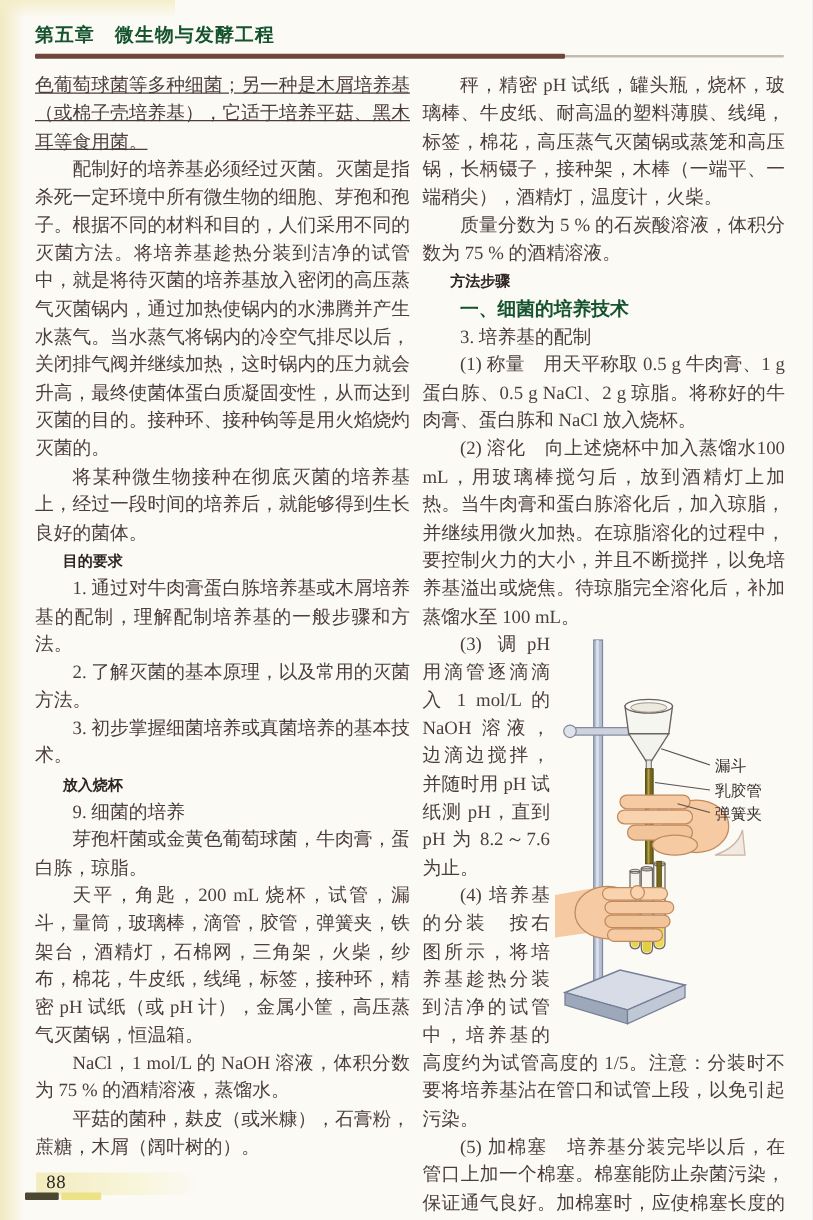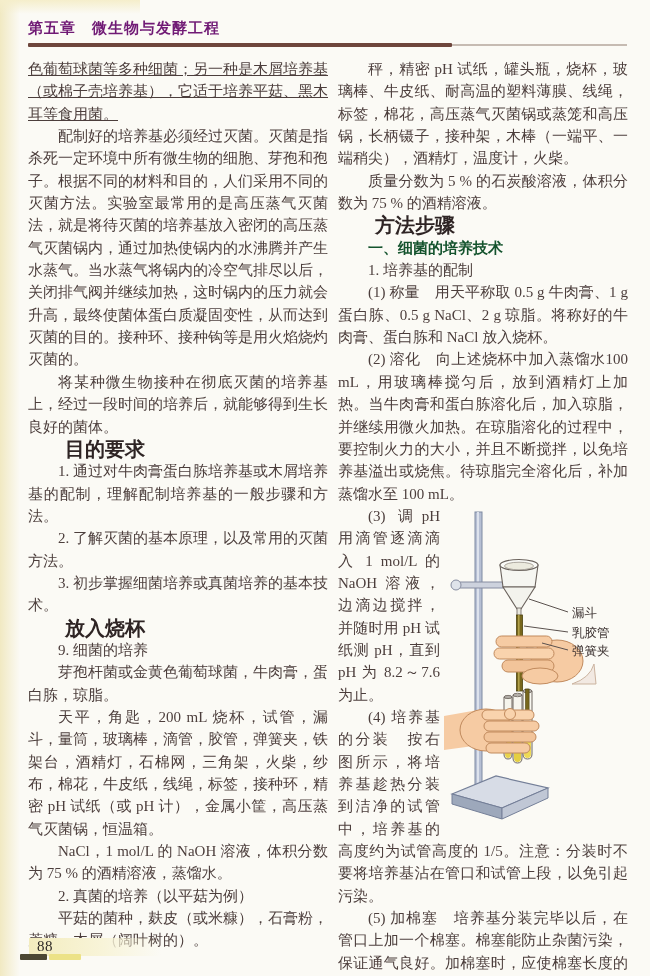--- a/index.html
+++ b/index.html
@@ -13,33 +13,33 @@
     position:absolute; left:0; top:0; width:20px; height:100%;
     background:linear-gradient(90deg,#f1e9c2 0%, rgba(251,250,245,0) 100%);
     pointer-events:none;
   }
   .corner-tint {
     position:absolute; left:0; top:0; width:140px; height:14px;
     background:linear-gradient(180deg,#f5eecb 0%, rgba(251,250,245,0) 100%);
     pointer-events:none;
   }
   .header { position:absolute; top:19px; left:28px; right:23px; }
-  .header-line { font-size:15px; font-weight:700; color:#701a75; letter-spacing:1px; }
+  .header-line { font-size:15px; font-weight:700; color:#14532d; letter-spacing:1px; }
   .header-line .chapter { margin-right:16px; }
   .rule { position:relative; margin-top:5px; height:5px; }
   .rule-dark  { position:absolute; left:0; top:0; width:424px; height:3.5px; background:#6e463c; border-radius:1px; }
   .rule-light { position:absolute; left:424px; right:0; top:1px; height:2px; background:#c6bbb2; }
 
   .columns { position:absolute; top:58px; left:28px; width:600px; display:flex; gap:10px; }
   .col { font-size:15px; line-height:22.35px; text-align:justify; }
   .col-left  { width:300px; }
   .col-right { width:290px; }
   .col p { margin:0; text-indent:2em; }
   .col p.noindent { text-indent:0;text-decoration:underline; }
-  .col h3 { margin:0; font-size:20px; font-weight:700; color:#2e2424; text-indent:1.85em; line-height:22.35px; }
+  .col h3 { margin:0; font-size:12px; font-weight:700; color:#2e2424; text-indent:1.85em; line-height:22.35px; }
   .col .subhead { font-weight:700; color:#14532d; }
   figure.apparatus { float:right; width:184px; height:322px; margin:1px 0 2px 4px; padding:0; }
   figure.apparatus svg { display:block; }
   .fig-label { font-size:12.5px; fill:#3b3130; font-family:"Liberation Serif","DejaVu Serif",serif; }
 
   .pageno-band {
     position:absolute; left:29px; top:938px; width:132px; height:18px;
     background:linear-gradient(90deg,#f3ecbe 0%, #f8f4d8 55%, rgba(251,250,245,0) 100%);
   }
   .pageno { position:absolute; left:37px; top:938px; font-size:15px; color:#2d2825; letter-spacing:0.5px; }
@@ -60,41 +60,40 @@
     <div class="rule">
       <span class="rule-dark"></span>
       <span class="rule-light"></span>
     </div>
   </div>
 
   <div class="columns">
 
     <div class="col col-left">
       <p class="noindent">色葡萄球菌等多种细菌；另一种是木屑培养基（或棉子壳培养基），它适于培养平菇、黑木耳等食用菌。</p>
-      <p>配制好的培养基必须经过灭菌。灭菌是指杀死一定环境中所有微生物的细胞、芽孢和孢子。根据不同的材料和目的，人们采用不同的灭菌方法。实验室最常用的是高压蒸气灭菌法，就是将待灭菌的培养基放入密闭的高压蒸气灭菌锅内，通过加热使锅内的水沸腾并产生水蒸气。当水蒸气将锅内的冷空气排尽以后，关闭排气阀并继续加热，这时锅内的压力就会升高，最终使菌体蛋白质凝固变性，从而达到灭菌的目的。接种环、接种钩等是用火焰烧灼灭菌的。</p>
+      <p>配制好的培养基必须经过灭菌。灭菌是指杀死一定环境中所有微生物的细胞、芽孢和孢子。根据不同的材料和目的，人们采用不同的灭菌方法。将培养基趁热分装到洁净的试管中，就是将待灭菌的培养基放入密闭的高压蒸气灭菌锅内，通过加热使锅内的水沸腾并产生水蒸气。当水蒸气将锅内的冷空气排尽以后，关闭排气阀并继续加热，这时锅内的压力就会升高，最终使菌体蛋白质凝固变性，从而达到灭菌的目的。接种环、接种钩等是用火焰烧灼灭菌的。</p>
       <p>将某种微生物接种在彻底灭菌的培养基上，经过一段时间的培养后，就能够得到生长良好的菌体。</p>
       <h3>目的要求</h3>
       <p>1. 通过对牛肉膏蛋白胨培养基或木屑培养基的配制，理解配制培养基的一般步骤和方法。</p>
       <p>2. 了解灭菌的基本原理，以及常用的灭菌方法。</p>
       <p>3. 初步掌握细菌培养或真菌培养的基本技术。</p>
       <h3>放入烧杯</h3>
       <p>9. 细菌的培养</p>
       <p>芽孢杆菌或金黄色葡萄球菌，牛肉膏，蛋白胨，琼脂。</p>
       <p>天平，角匙，200 mL 烧杯，试管，漏斗，量筒，玻璃棒，滴管，胶管，弹簧夹，铁架台，酒精灯，石棉网，三角架，火柴，纱布，棉花，牛皮纸，线绳，标签，接种环，精密 pH 试纸（或 pH 计），金属小筐，高压蒸气灭菌锅，恒温箱。</p>
       <p>NaCl，1 mol/L 的 NaOH 溶液，体积分数为 75 % 的酒精溶液，蒸馏水。</p>
-      <p>2. 真菌的培养（以平菇为例）</p>
       <p>平菇的菌种，麸皮（或米糠），石膏粉，蔗糖，木屑（阔叶树的）。</p>
     </div>
 
     <div class="col col-right">
       <p>秤，精密 pH 试纸，罐头瓶，烧杯，玻璃棒、牛皮纸、耐高温的塑料薄膜、线绳，标签，棉花，高压蒸气灭菌锅或蒸笼和高压锅，长柄镊子，接种架，木棒（一端平、一端稍尖），酒精灯，温度计，火柴。</p>
       <p>质量分数为 5 % 的石炭酸溶液，体积分数为 75 % 的酒精溶液。</p>
       <h3>方法步骤</h3>
       <p class="subhead">一、细菌的培养技术</p>
-      <p>1. 培养基的配制</p>
+      <p>3. 培养基的配制</p>
       <p>(1) 称量　用天平称取 0.5 g 牛肉膏、1 g 蛋白胨、0.5 g NaCl、2 g 琼脂。将称好的牛肉膏、蛋白胨和 NaCl 放入烧杯。</p>
       <p>(2) 溶化　向上述烧杯中加入蒸馏水100 mL，用玻璃棒搅匀后，放到酒精灯上加热。当牛肉膏和蛋白胨溶化后，加入琼脂，并继续用微火加热。在琼脂溶化的过程中，要控制火力的大小，并且不断搅拌，以免培养基溢出或烧焦。待琼脂完全溶化后，补加蒸馏水至 100 mL。</p>
 
       <figure class="apparatus">
         <svg width="184" height="322" viewBox="0 0 184 322" xmlns="http://www.w3.org/2000/svg">
 
           <g>
             <rect x="31" y="6" width="7" height="288" fill="#b6bfd3" stroke="#7e8aa2" stroke-width="1"></rect>
             <rect x="33" y="6" width="2" height="288" fill="#dde2ec"></rect>
           </g>

